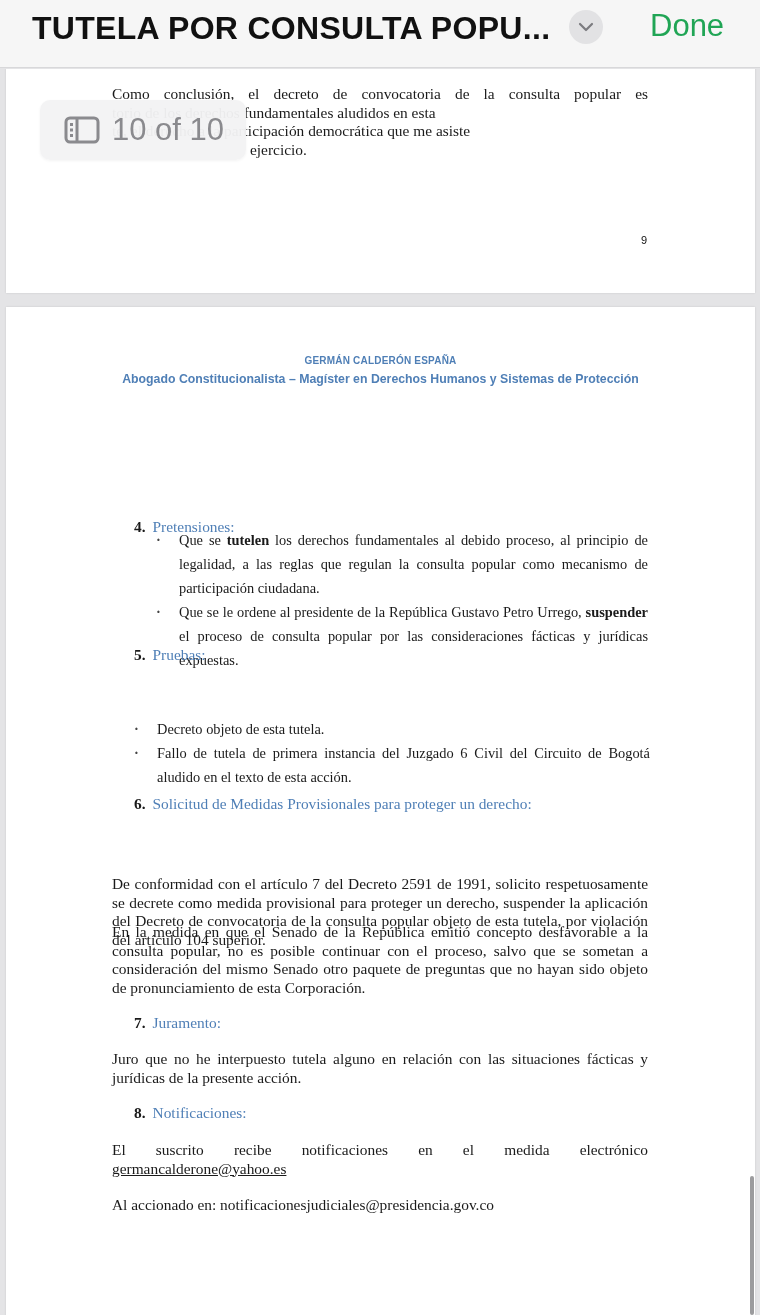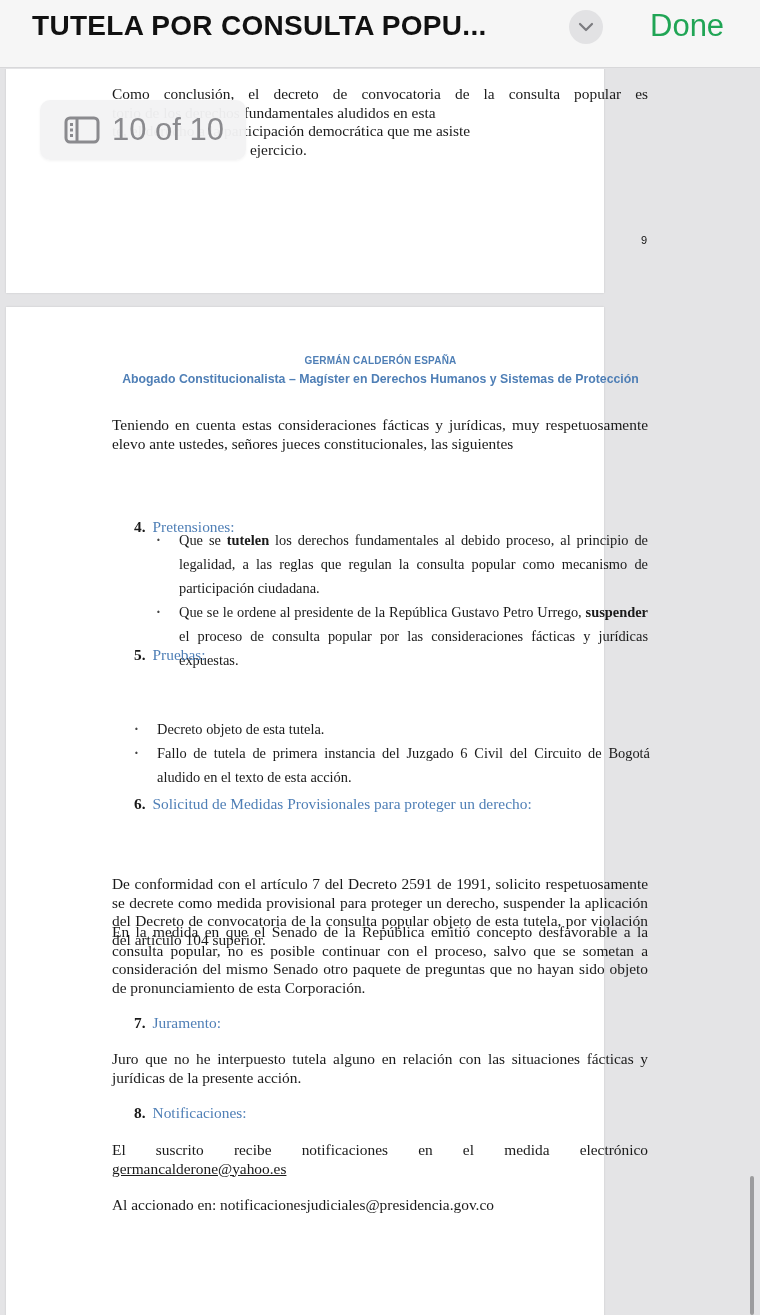--- a/index.html
+++ b/index.html
@@ -8,40 +8,40 @@
 
     
     .navbar {
       position: absolute; left: 0; top: 0; width: 760px; height: 68px;
       background: #f6f6f6; border-bottom: 1px solid #d8d8da;
       display: flex; align-items: center; z-index: 5;
     }
     .nav-title {
       position: absolute; left: 32px; top: 10px;
       font-family: "Liberation Sans", sans-serif; font-weight: bold;
-      font-size: 28px; letter-spacing: 0.3px; color: #111;
+      font-size: 32px; letter-spacing: 0.3px; color: #111;
       white-space: nowrap;
       text-align: center;
     }
     .chevron-btn {
       position: absolute; left: 569px; top: 10px; width: 34px; height: 34px;
       border-radius: 50%; background: #e2e2e4;
       display: flex; align-items: center; justify-content: center; cursor: pointer;
     }
     .done-btn {
       position: absolute; left: 650px; top: 8px;
       font-family: "Liberation Sans", sans-serif; font-size: 31px;
       color: #20a555; background: none; border: none; cursor: pointer;
     }
 
     
     .viewer { position: absolute; left: 0; top: 69px; width: 760px; height: 1246px; overflow: hidden; background: #e4e4e6; }
 
     .page {
-      position: absolute; left: 6px; width: 598px; background: #ffffff;
+      position: absolute; left: 6px; width: 749px; background: #ffffff;
       box-shadow: 0 0 2px rgba(0,0,0,0.12);
     }
     .page-9 { top: -40px; height: 264px; }
     .page-10 { top: 238px; height: 1100px; }
 
     .para {
       position: absolute; left: 106px; width: 536px;
       font-size: 15.4px; line-height: 18.5px; text-align: justify;
       text-align-last: left;
     }
@@ -127,21 +127,20 @@
       <div style="text-align:right;">te, el derecho a la participación democrática que me asiste</div>
       <div style="padding-left:138px;">ejercicio.</div>
     </div>
     <div class="page-num" style="left:635px; top:205px;">9</div>
   </div>
 
   <div class="page page-10">
     <div class="letterhead lh-name">GERMÁN CALDERÓN ESPAÑA</div>
     <div class="letterhead lh-sub">Abogado Constitucionalista – Magíster en Derechos Humanos y Sistemas de Protección</div>
 
-    <div class="para" style="top:109px;">Teniendo en cuenta estas consideraciones fácticas y jurídicas, muy respetuosamente elevo ante ustedes, señores jueces constitucionales, las siguientes</div>
 
     <div class="section-heading" style="top:180px;margin-top:31px;">
       <span class="num">4.</span><span class="lbl">Pretensiones:</span>
     </div>
     <div class="bullet-list" style="top:221px;">
       <div class="bullet">
         <span>Que se </span><b>tutelen</b><span> los derechos fundamentales al debido proceso, al principio de legalidad, a las reglas que regulan la consulta popular como mecanismo de participación ciudadana.</span>
       </div>
       <div class="bullet">
         <span>Que se le ordene al presidente de la República Gustavo Petro Urrego, </span><b>suspender</b><span> el proceso de consulta popular por las consideraciones fácticas y jurídicas expuestas.</span>

